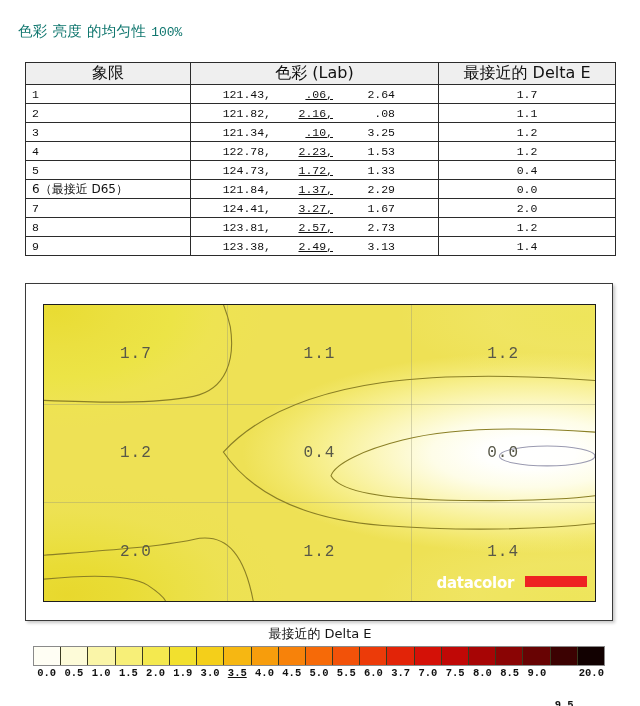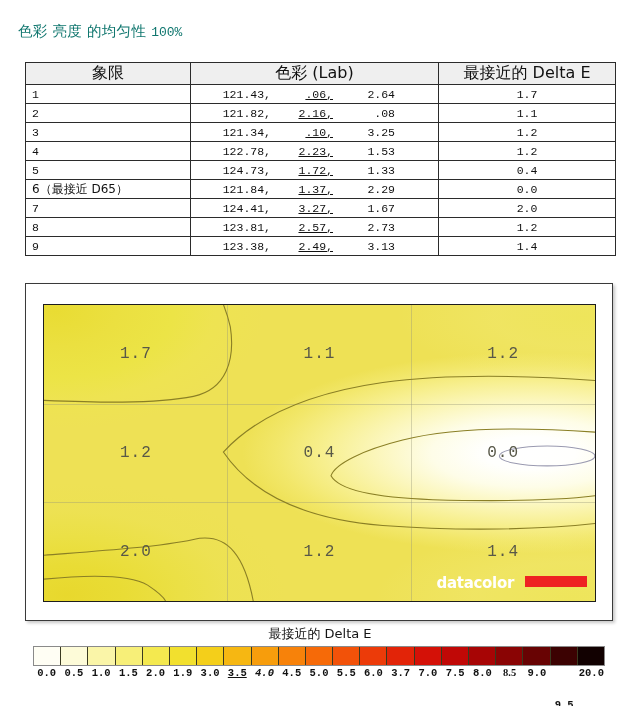--- a/index.html
+++ b/index.html
@@ -463,27 +463,27 @@
     </div>
   <div id="scale-ticks">
       <span class="tick" style="left: 2.38095%;">0.0</span>
       <span class="tick" style="left: 7.14286%;">0.5</span>
       <span class="tick" style="left: 11.9048%;">1.0</span>
       <span class="tick" style="left: 16.6667%;">1.5</span>
       <span class="tick" style="left: 21.4286%;">2.0</span>
       <span class="tick" style="left: 26.1905%;">1.9</span>
       <span class="tick" style="left: 30.9524%;">3.0</span>
       <span class="tick" style="left: 35.7143%; text-decoration: underline;">3.5</span>
-      <span class="tick" style="left: 40.4762%; font-style: italic;">4.0</span>
+      <span class="tick" style="left: 40.4762%;">4.0</span>
       <span class="tick" style="left: 45.2381%;">4.5</span>
       <span class="tick" style="left: 50%;">5.0</span>
       <span class="tick" style="left: 54.7619%;">5.5</span>
       <span class="tick" style="left: 59.5238%;">6.0</span>
       <span class="tick" style="left: 64.2857%;">3.7</span>
       <span class="tick" style="left: 69.0476%;">7.0</span>
       <span class="tick" style="left: 73.8095%;">7.5</span>
       <span class="tick" style="left: 78.5714%;">8.0</span>
-      <span class="tick" style="left: 83.3333%; font-family: Liberation Serif, serif;">8.5</span>
+      <span class="tick" style="left: 83.3333%;">8.5</span>
       <span class="tick" style="left: 88.0952%;">9.0</span>
       <span class="tick" style="left: 92.8571%; margin-top: 32px;">9.5</span>
       <span class="tick" style="left: 97.619%;">20.0</span>
     </div>
 </div>
 
 </body></html>

